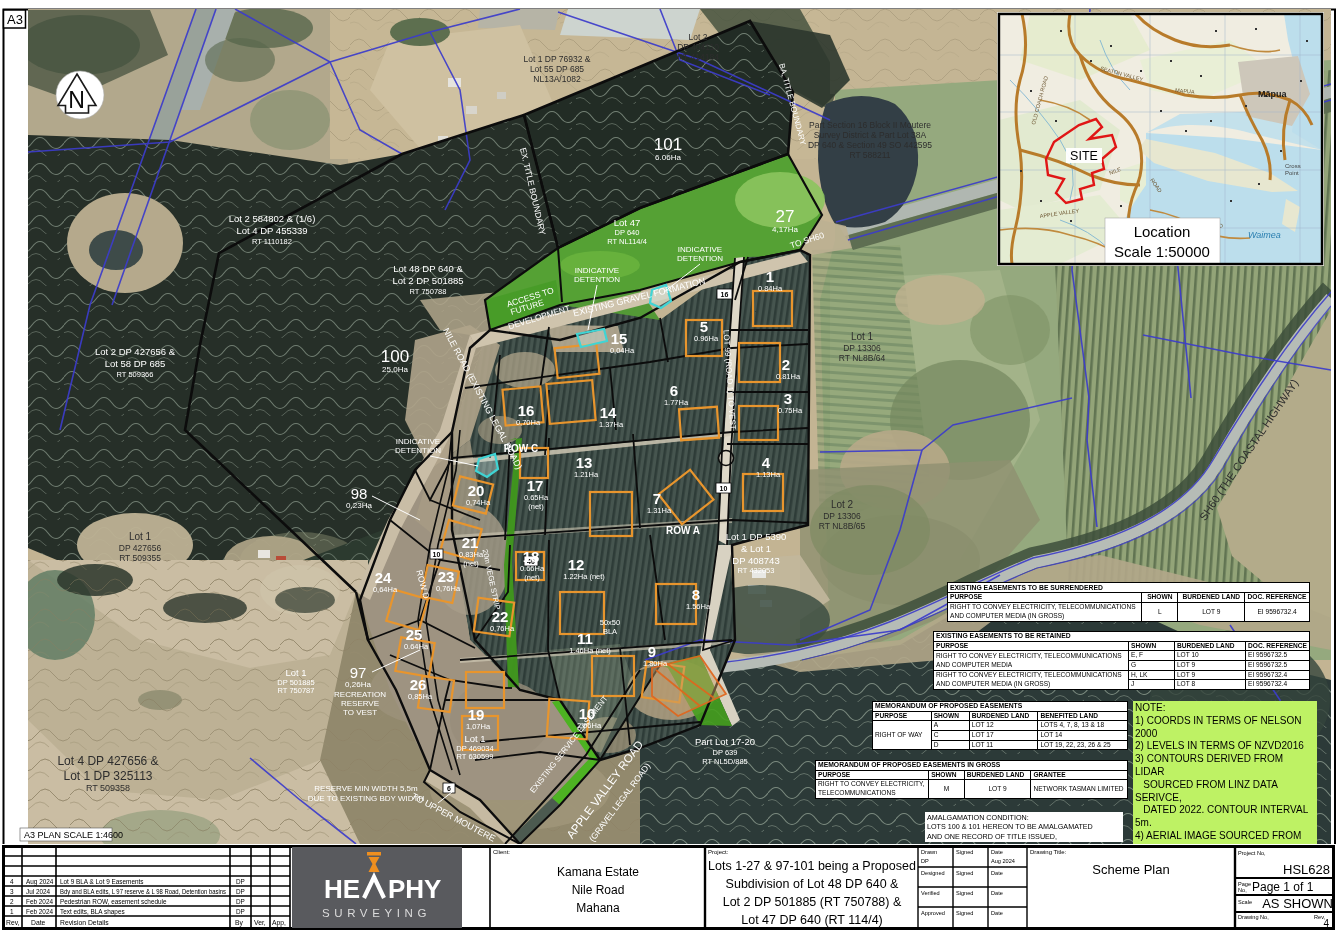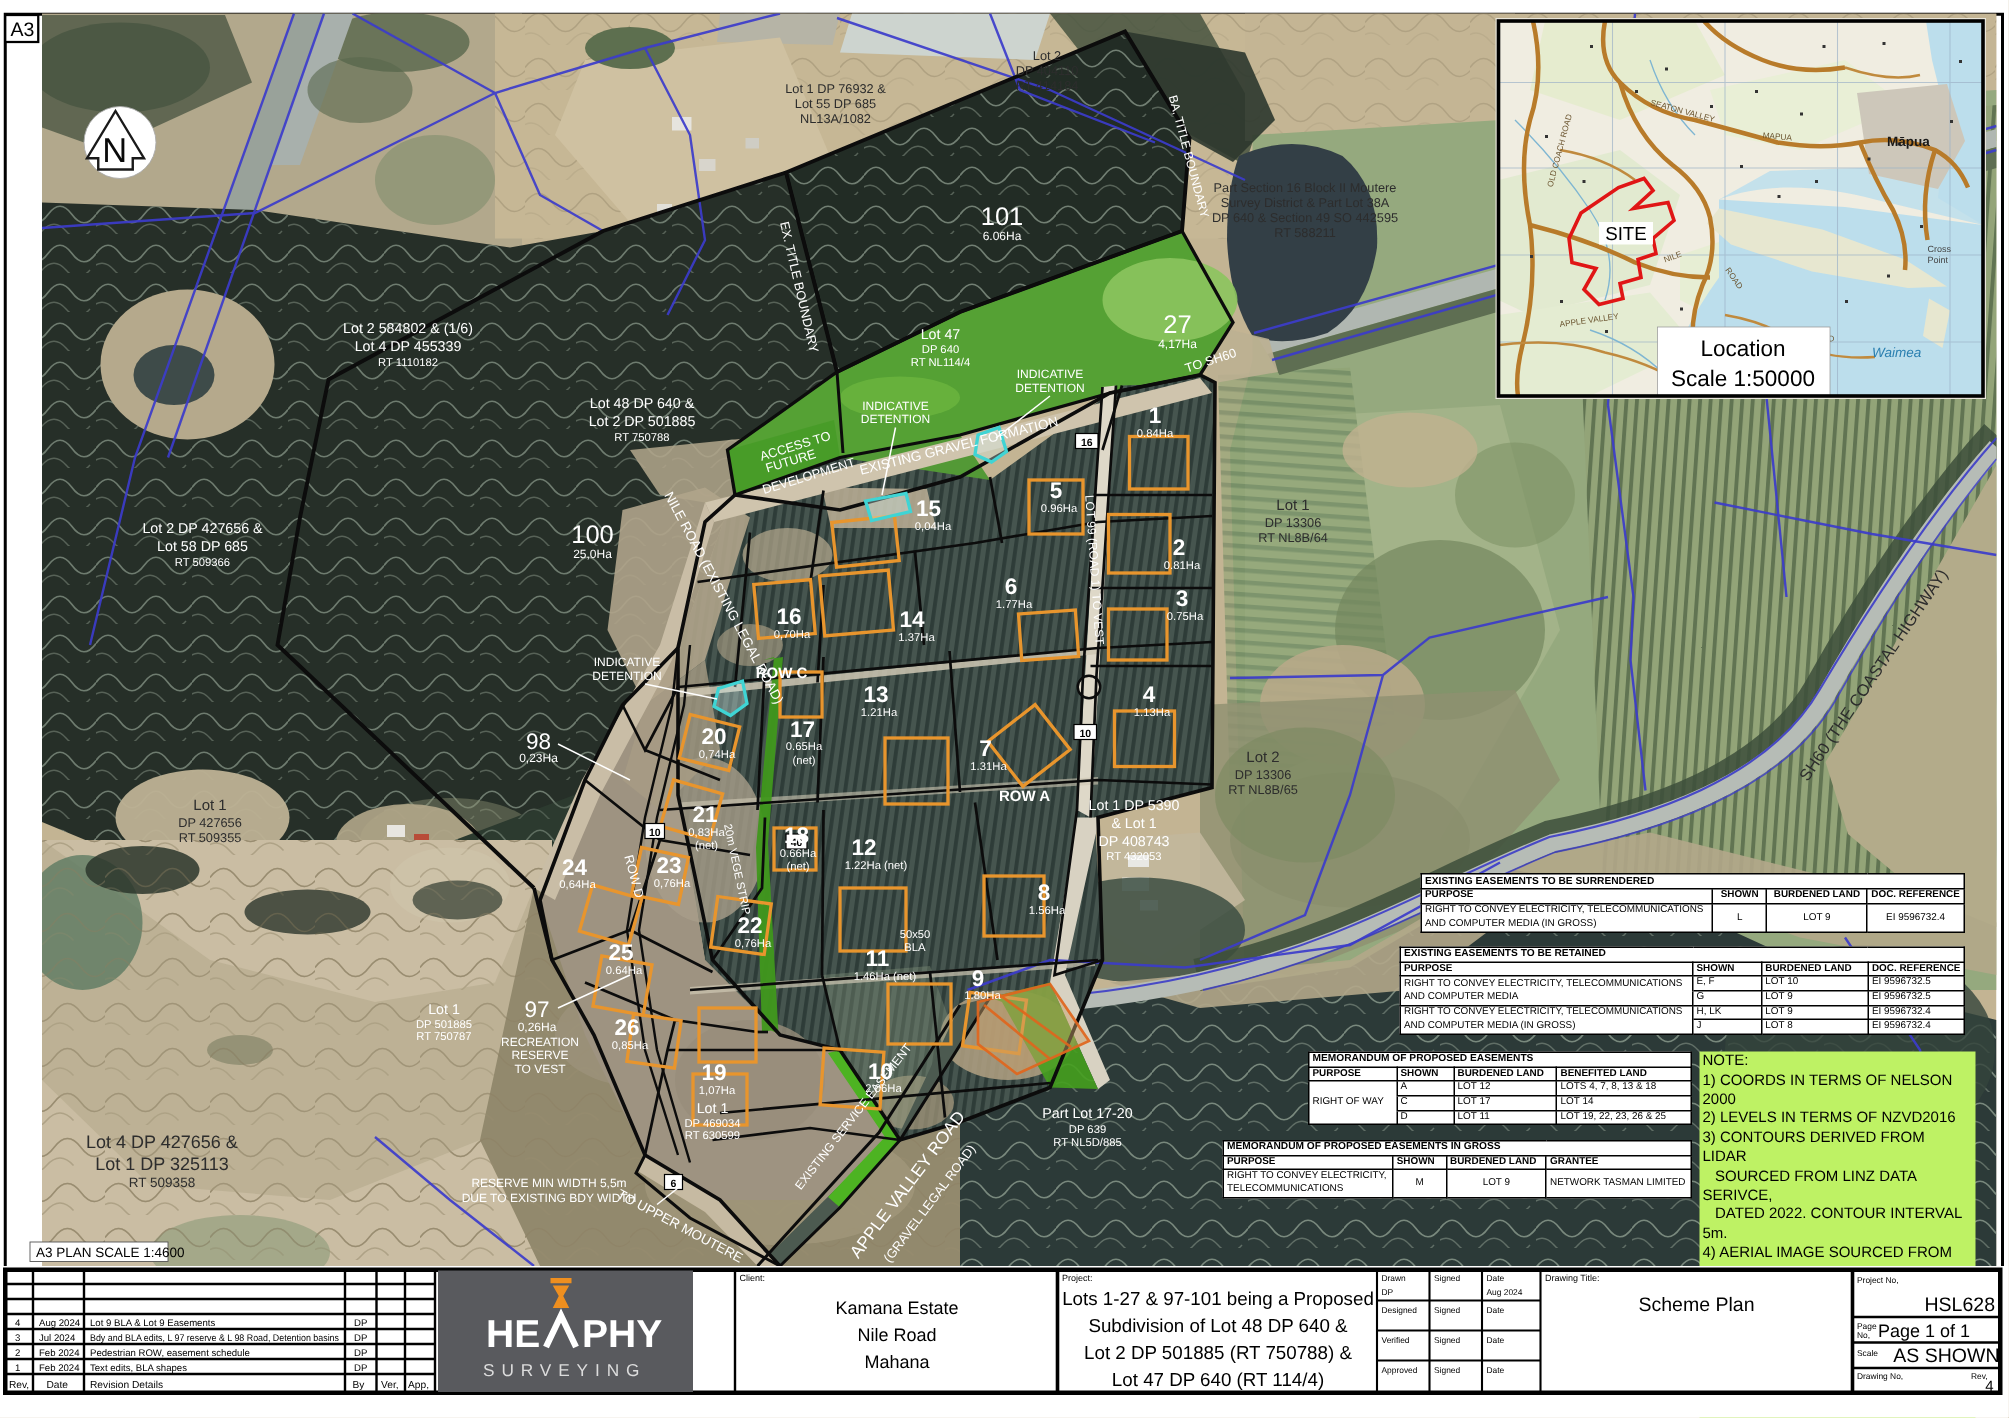--- a/index.html
+++ b/index.html
@@ -786,20 +786,23 @@
         </tr>
   <tr>
           <td>RIGHT TO CONVEY ELECTRICITY,<br>TELECOMMUNICATIONS</td>
     <td style="text-align:center;">M</td>
           <td style="text-align:center;">LOT 9</td>
           <td>NETWORK TASMAN LIMITED</td>
         </tr>
 </tbody>
     </table>
 
+<div style="position:absolute;left:925px;top:812px;width:194px;background:#fff;font-size:7.2px;line-height:1.3;padding:1px 2px;">
+AMALGAMATION CONDITION:<br>LOTS 100 &amp; 101 HEREON TO BE AMALGAMATED<br>AND ONE RECORD OF TITLE ISSUED,
+</div>
 
 <div style="position:absolute;left:1133px;top:701px;width:180px;background:#bef264;font-size:10px;line-height:1.28;padding:1px 2px;">
 NOTE:<br>
 1) COORDS IN TERMS OF NELSON 2000<br>
 2) LEVELS IN TERMS OF NZVD2016<br>
 3) CONTOURS DERIVED FROM LIDAR<br>
 &nbsp;&nbsp;&nbsp;SOURCED FROM LINZ DATA SERIVCE,<br>
 &nbsp;&nbsp;&nbsp;DATED 2022. CONTOUR INTERVAL 5m.<br>
 4) AERIAL IMAGE SOURCED FROM LINZ DATA<br>
 &nbsp;&nbsp;&nbsp;SERVICE, DATED 2022<br>

